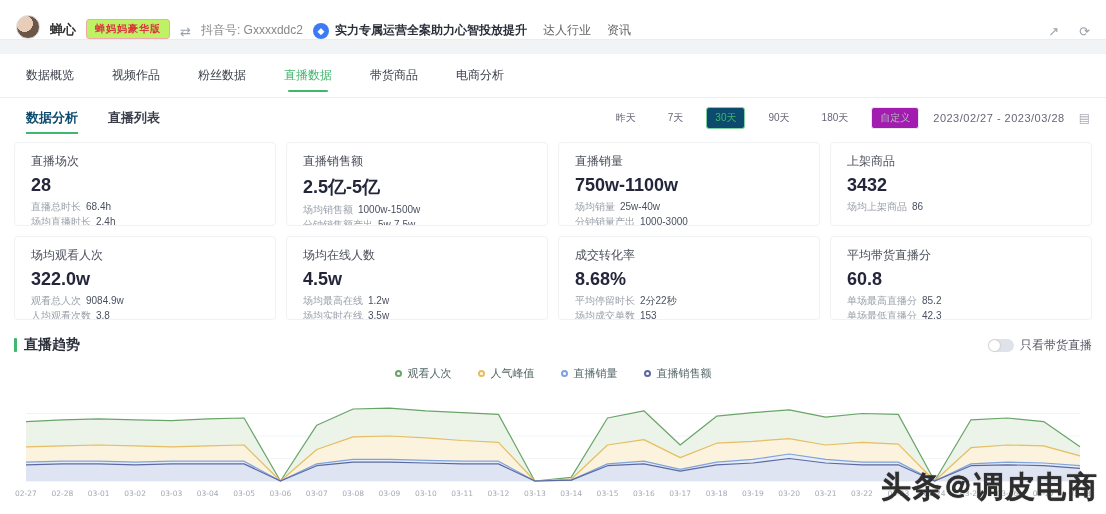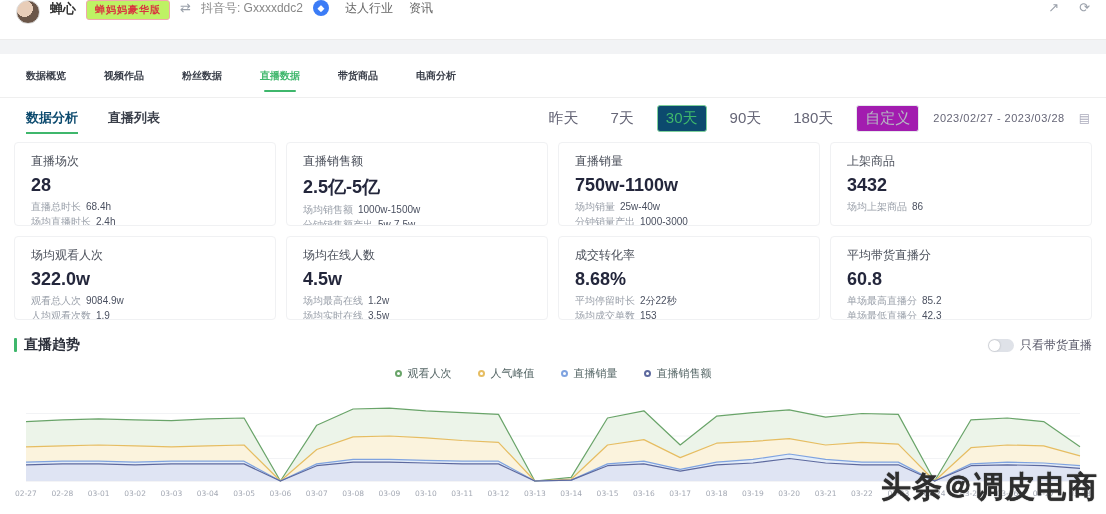--- a/index.html
+++ b/index.html
@@ -1,21 +1,21 @@
 <!DOCTYPE html>
 <html><head>
 <meta charset="utf-8">
 <style>
   * { margin:0; padding:0; box-sizing:border-box; }
   html,body { width:1106px; height:514px; overflow:hidden; background:#fff;
     font-family:"Liberation Sans","DejaVu Sans",sans-serif; color:#333; }
   .page { position:relative; width:1106px; height:514px; background:#fff; }
 
   
-  .topbar { height:40px; display:flex; align-items:flex-start; padding:0 16px; gap:10px;
+  .topbar { height:40px; display:flex; align-items:flex-end; padding:0 16px; gap:10px;
     background:#fff; border-bottom:1px solid #ececec; }
   .avatar { width:24px; height:24px; border-radius:50%;
     background:radial-gradient(circle at 35% 35%, #e8cdb8 0 40%, #6b5648 41% 100%); border:1px solid #ddd; flex:0 0 auto;}
   .uname { font-size:13px; font-weight:bold; color:#333; }
   .vip-badge { font-size:10px; color:#d9353f; background:#bef264; border:1px solid #f0a9ab;
     border-radius:3px; padding:2px 8px; font-weight:bold; letter-spacing:1px; }
   .swap-ic { color:#9aa0aa; font-size:13px; }
   .dy-id { font-size:12px; color:#888; }
   .promo { display:flex; align-items:center; gap:6px; }
   .promo-ic { width:16px; height:16px; border-radius:50%; background:#3b7cf6; color:#fff;
@@ -23,35 +23,35 @@
   .promo-tx { font-size:12px; font-weight:bold; color:#2b2f3a; }
   .top-nav { font-size:12px; color:#666; margin-left:6px; }
   .top-spacer { flex:1; }
   .top-ic { color:#9aa0aa; font-size:13px; margin-left:10px; }
 
   .grayband { height:14px; background:#f2f3f5; }
 
   
   .tabrow { display:flex; gap:38px; padding:0 26px; height:44px; align-items:center;
     border-bottom:1px solid #efefef; }
-  .tab { font-size:10px; font-weight:bold; color:#3a3f4a; cursor:pointer; position:relative;
+  .tab { font-size:12px; font-weight:normal; color:#3a3f4a; cursor:pointer; position:relative;
     height:44px; display:flex; align-items:center; }
   .tab.active { color:#3fb76c; }
   .tab.active::after { content:""; position:absolute; left:4px; right:4px; bottom:6px;
     height:2px; background:#3fb76c; border-radius:1px; }
 
   
   .subrow { display:flex; align-items:center; padding:0 16px 0 26px; height:40px; }
   .subtab { font-size:13px; font-weight:bold; color:#3a3f4a; margin-right:30px; position:relative;
     height:40px; display:flex; align-items:center; }
   .subtab.active { color:#0c4a6e; }
   .subtab.active::after { content:""; position:absolute; left:0; right:0; bottom:4px;
     height:2px; background:#3fb76c; }
   .filters { margin-left:auto; display:flex; align-items:center; gap:14px; }
-  .fbtn { font-size:15px; color:#667; padding:3px 8px; border-radius:3px; border:1px solid transparent;text-align:center; }
+  .fbtn { font-size:10px; color:#667; padding:3px 8px; border-radius:3px; border:1px solid transparent;text-align:center; }
   .fbtn.active { color:#3fb76c; border-color:#7fd09c; background:#0c4a6e; }
   .fbtn.muted { color:#b5bac2; background:#a21caf; border-color:#e6e8ec; }
   .daterange { font-size:11px; color:#667; letter-spacing:.5px; }
   .cal-ic { color:#aab; font-size:12px; }
 
   
   .cards { display:grid; grid-template-columns:repeat(4,1fr); gap:10px; margin:4px 14px 0 14px; }
   .card { background:#fff; border:1px solid #f0f1f3; border-radius:4px; height:84px;
     padding:10px 16px; overflow:hidden; }
   .c-title { font-size:12px; color:#4a4f5a; margin-bottom:5px; }
@@ -87,20 +87,21 @@
 <div class="page">
 
   <div class="topbar">
     <div class="avatar"></div>
     <span class="uname">蝉心</span>
     <span class="vip-badge">蝉妈妈豪华版</span>
     <span class="swap-ic">⇄</span>
     <span class="dy-id">抖音号: Gxxxxddc2</span>
     <span class="promo">
       <span class="promo-ic">◆</span>
+      <span class="promo-tx">实力专属运营全案助力心智投放提升</span>
     </span>
     <span class="top-nav">达人行业</span>
     <span class="top-nav">资讯</span>
     <span class="top-spacer"></span>
     <span class="top-ic">↗</span>
     <span class="top-ic">⟳</span>
   </div>
 
   <div class="grayband"></div>
 
@@ -149,21 +150,21 @@
     </div>
     <div class="card">
       <div class="c-title">上架商品</div>
       <div class="c-value">3432</div>
       <div class="c-sub"><span class="lb">场均上架商品</span><span class="vl">86</span></div>
     </div>
     <div class="card">
       <div class="c-title">场均观看人次</div>
       <div class="c-value">322.0w</div>
       <div class="c-sub"><span class="lb">观看总人次</span><span class="vl">9084.9w</span></div>
-      <div class="c-sub"><span class="lb">人均观看次数</span><span class="vl">1.9</span></div>
+      <div class="c-sub"><span class="lb">人均观看次数</span><span class="vl">3.8</span></div>
     </div>
     <div class="card">
       <div class="c-title">场均在线人数</div>
       <div class="c-value">4.5w</div>
       <div class="c-sub"><span class="lb">场均最高在线</span><span class="vl">1.2w</span></div>
       <div class="c-sub"><span class="lb">场均实时在线</span><span class="vl">3.5w</span></div>
     </div>
     <div class="card">
       <div class="c-title">成交转化率</div>
       <div class="c-value">8.68%</div>

